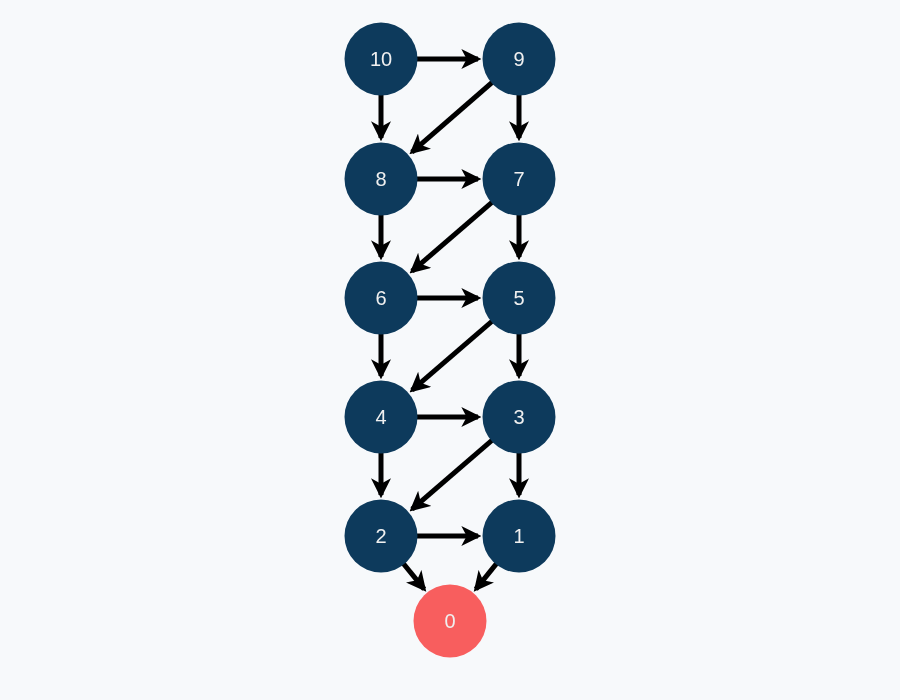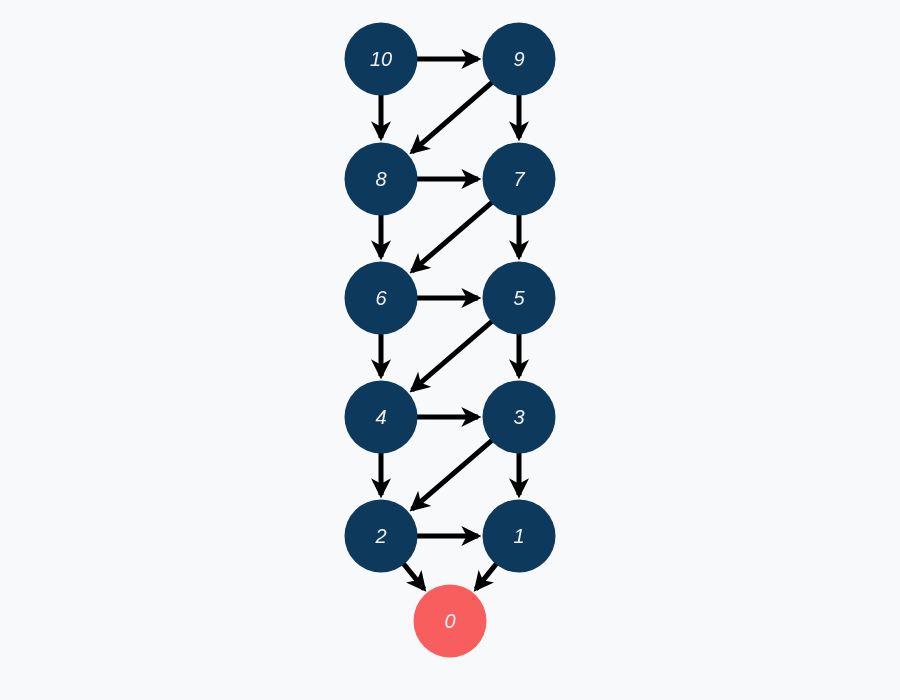--- a/index.html
+++ b/index.html
@@ -7,21 +7,20 @@
     padding: 0;
     width: 900px;
     height: 700px;
     overflow: hidden;
     font-family: "Liberation Sans", sans-serif;
   }
   .page {
     position: relative;
     width: 900px;
     height: 536px;
-    font-style: italic;
   }
   .graph-svg {
     display: block;
     width: 900px;
     height: 700px;
   }
   .node-label {
     font-family: "Liberation Sans", "DejaVu Sans", sans-serif;
     font-size: 20px;
     font-weight: 400;

